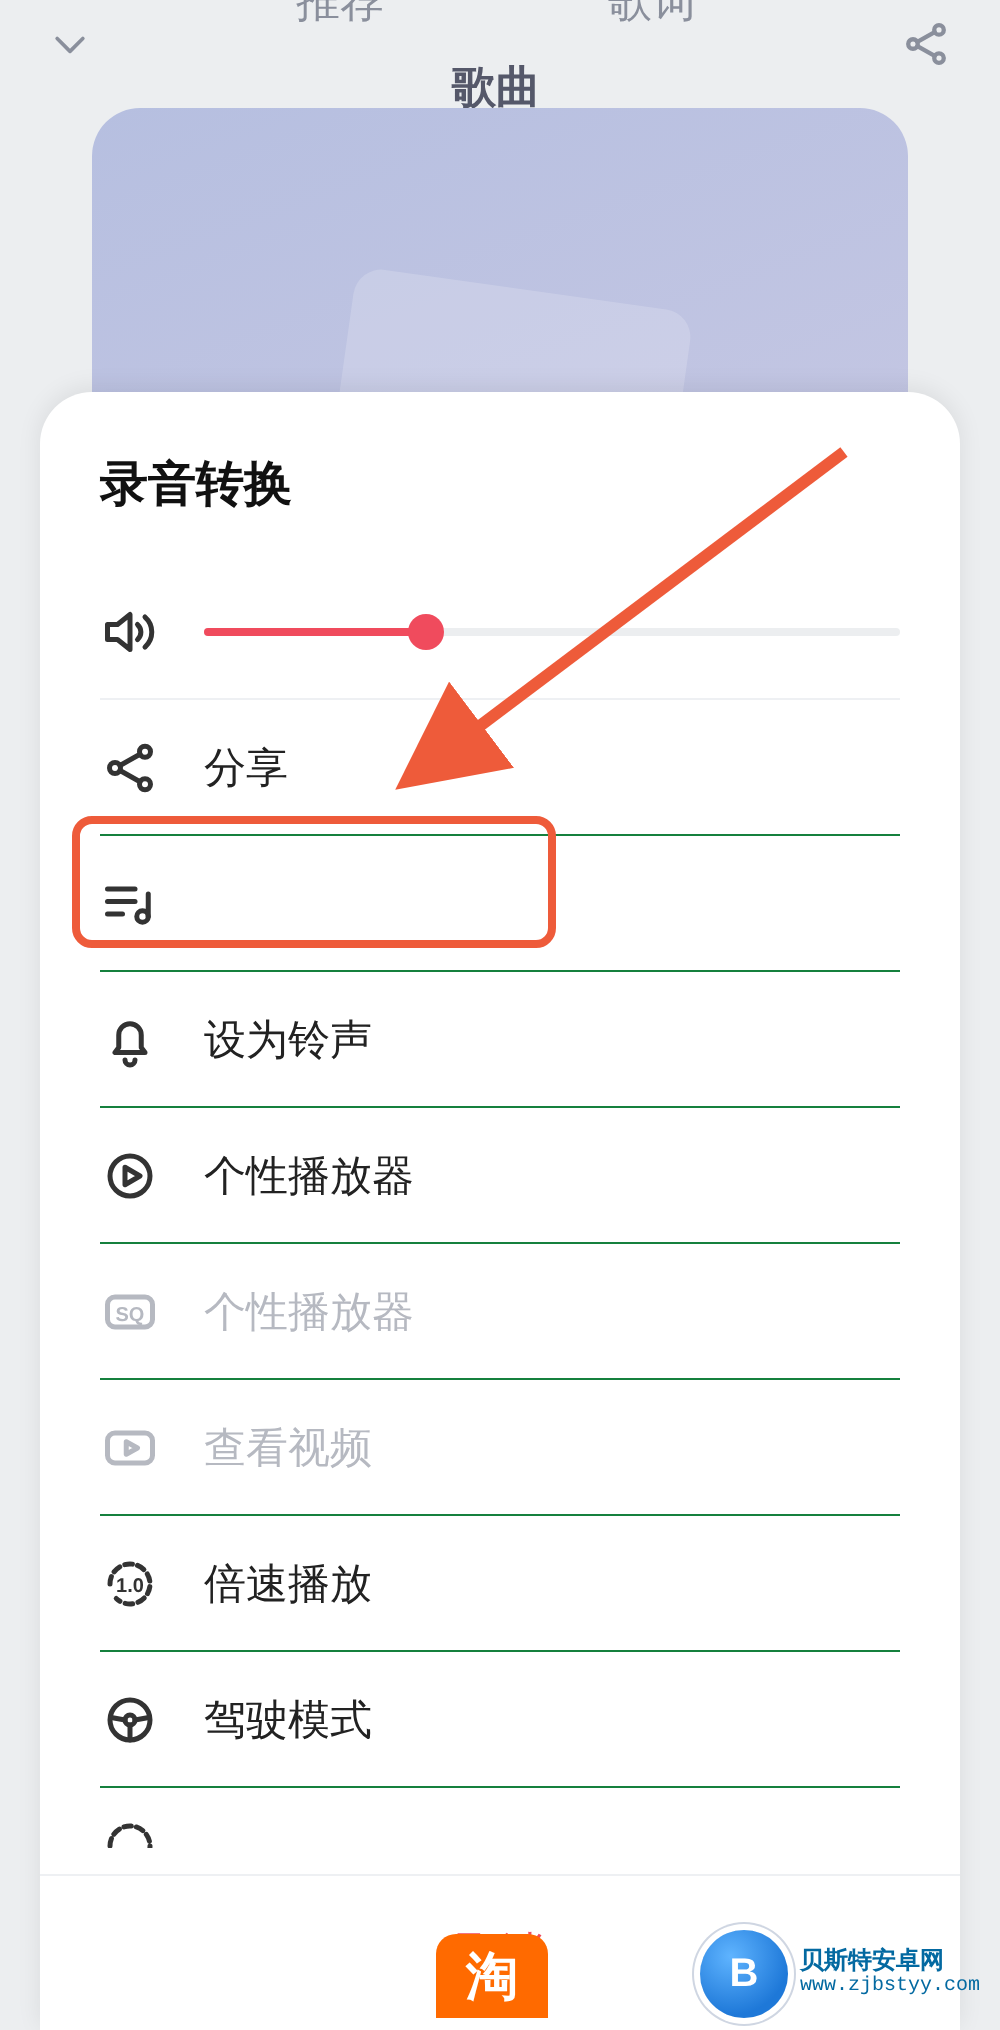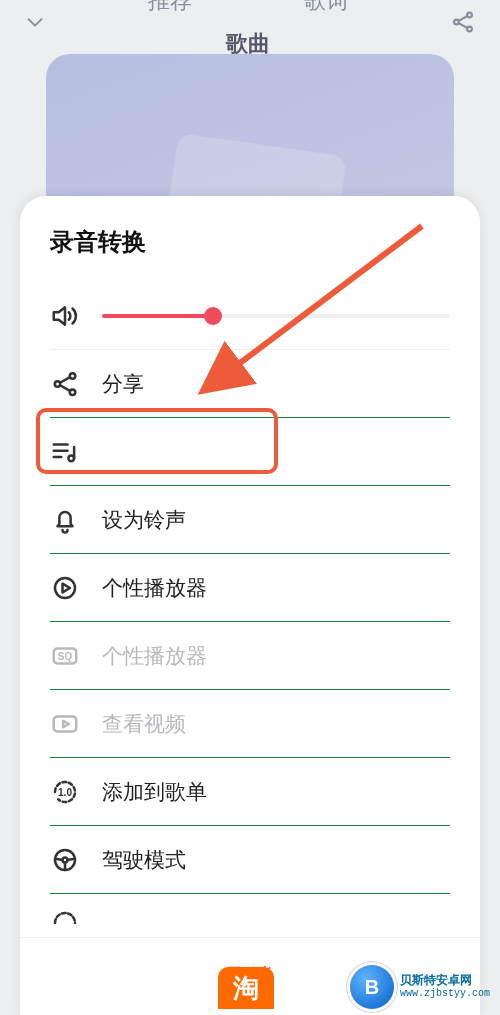--- a/index.html
+++ b/index.html
@@ -170,21 +170,21 @@
       <span class="label">查看视频</span>
     </div>
 
     <div class="row">
       <span class="icon">
         <svg viewBox="0 0 24 24" class="svg-stroke">
             <path d="M4 12 a8 8 0 1 1 2.5 5.8" stroke-dasharray="3 2.2"></path>
             <text x="12" y="15" text-anchor="middle" font-size="8" fill="#333" stroke="none" font-weight="600">1.0</text>
           </svg>
       </span>
-      <span class="label">添加到歌单</span>
+      <span class="label">倍速播放</span>
     </div>
 
     <div class="row">
       <span class="icon">
         <svg viewBox="0 0 24 24" class="svg-stroke">
             <circle cx="12" cy="12" r="8"></circle>
             <circle cx="12" cy="12" r="2"></circle>
             <line x1="4.5" y1="11" x2="10" y2="12"></line>
             <line x1="19.5" y1="11" x2="14" y2="12"></line>
             <line x1="12" y1="14" x2="12" y2="20"></line>

